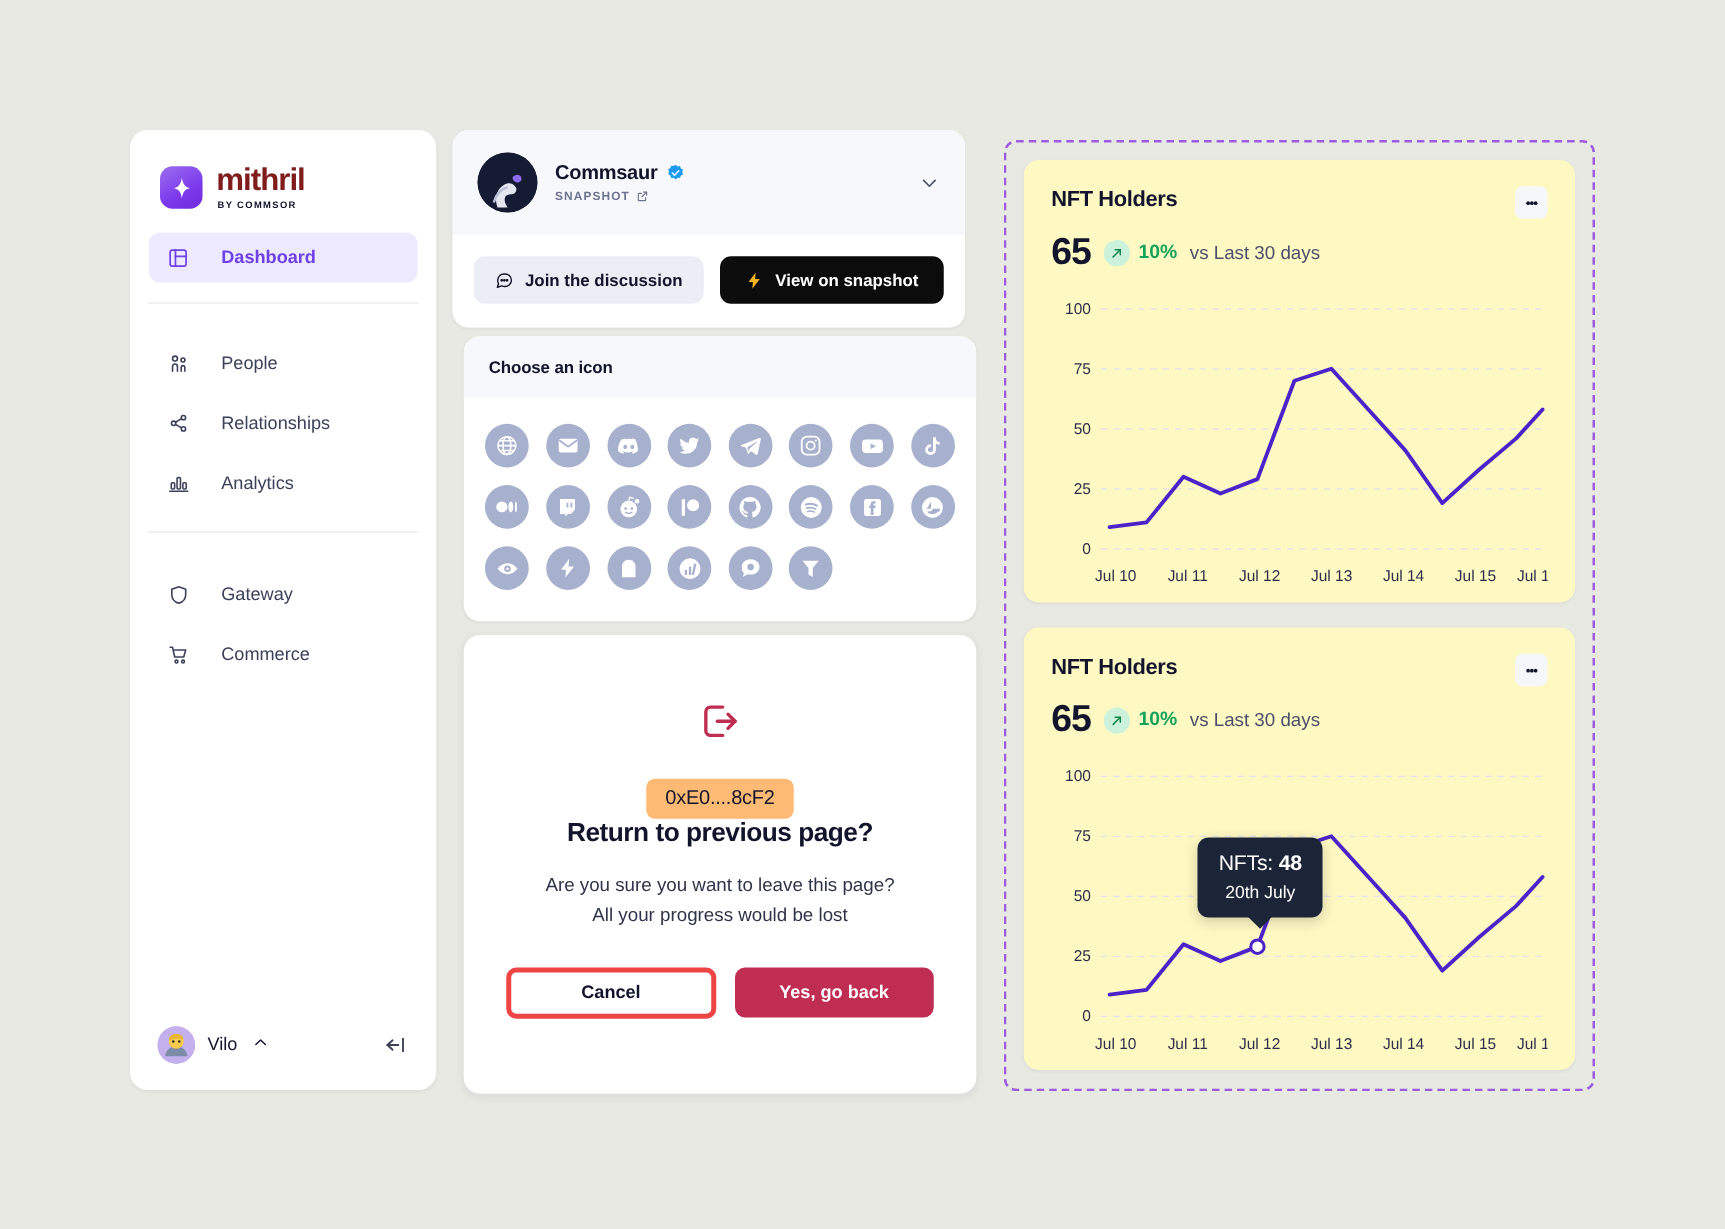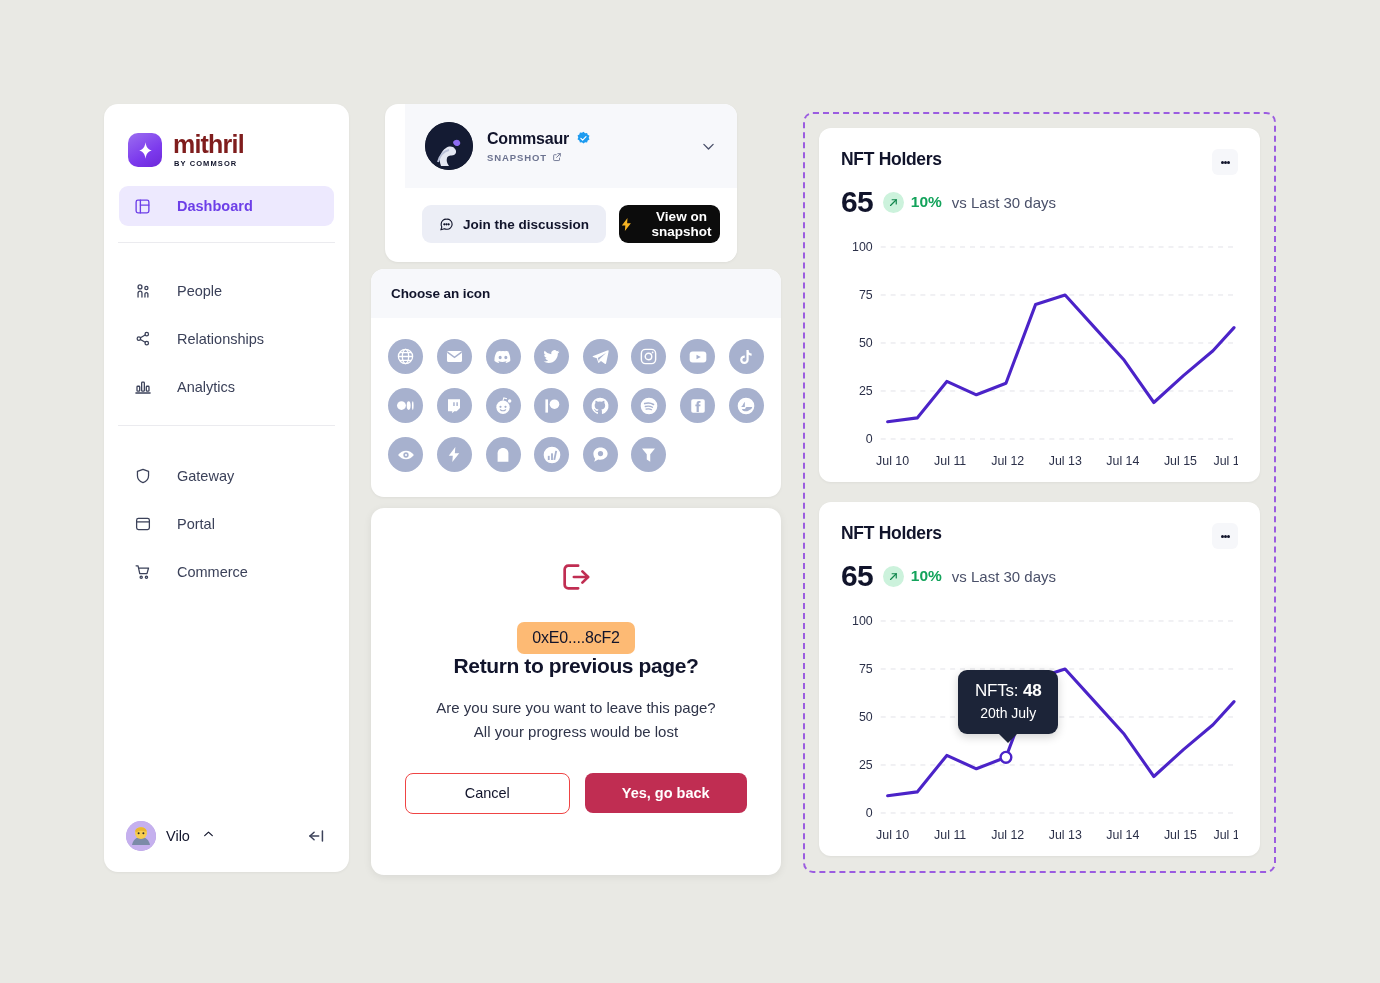--- a/index.html
+++ b/index.html
@@ -102,27 +102,26 @@
     overflow: hidden;
     flex: 0 0 30px;
   }
   .user-name { font-size: 14.5px; color: #11142b; font-weight: 500; }
   .caret-up { color: #11142b; font-size: 12px; margin-left: 2px; }
   .collapse-btn { margin-left: auto; color: #3b4159; display: flex; align-items: center; cursor: pointer;}
 
   
   .profile-card {
     position: absolute;
-    left: 385px; top: 104px;
-    width: 352px;
+    left: 362px; top: 104px;
+    width: 410px;
     background: #ffffff;
     border-radius: 13px;
     box-shadow: 0 1px 3px rgba(0,0,0,0.05);
     overflow: hidden;
-    padding-left: 20px;
   }
   .profile-head {
     background: #f7f8fb;
     display: flex;
     align-items: center;
     padding: 18px 20px;
     gap: 14px;
   }
   .avatar-lg {
     width: 48px; height: 48px;
@@ -244,24 +243,24 @@
     margin-bottom: 28px;
   }
   .modal-actions {
     display: flex;
     gap: 15px;
     width: 100%;
   }
   .btn-cancel {
     flex: 1; height: 41px;
     background: #fff;
-    border: 1px solid #ef4444;
+    border: 4px solid #ef4444;
     border-radius: 8px;
     font-size: 14.5px;
-    font-weight: 400;
+    font-weight: 700;
     color: #11142b;
     cursor: pointer;
     font-family: inherit;
   }
   .btn-confirm {
     flex: 1; height: 40px;
     background: #c02d52;
     border: none;
     border-radius: 8px;
     font-size: 14.5px;
@@ -274,21 +273,21 @@
   
   .charts-region {
     position: absolute;
     left: 803px; top: 112px;
     width: 473px; height: 761px;
     border: 2px dashed #9b5ce0;
     border-radius: 10px;
     padding: 14px;
   }
   .chart-card {
-    background: #ffffff;
+    background: #fef9c3;
     border-radius: 12px;
     box-shadow: 0 1px 3px rgba(0,0,0,0.05);
     padding: 21px 22px 16px 22px;
     height: 354px;
     position: relative;
   }
   .chart-card + .chart-card { margin-top: 20px; }
   .chart-head { display: flex; align-items: flex-start; }
   .chart-title {
     font-size: 17.5px;
@@ -443,29 +442,20 @@
   <div class="nav-sep2"></div>
 
   <div class="nav-group">
     <div class="nav-item">
       <span class="ic">
         <svg width="18" height="18" viewBox="0 0 24 24" fill="none" stroke="currentColor" stroke-width="1.7" stroke-linejoin="round">
             <path d="M12 3.2l7.4 2.6v5.8c0 4.6-3.1 7.7-7.4 9.2-4.3-1.5-7.4-4.6-7.4-9.2V5.8L12 3.2z"></path>
           </svg>
       </span>
       <span>Gateway</span>
-    </div>
-    <div class="nav-item">
-      <span class="ic">
-        <svg width="18" height="18" viewBox="0 0 24 24" fill="none" stroke="currentColor" stroke-width="1.7" stroke-linejoin="round">
-            <rect x="3.5" y="4.5" width="17" height="15" rx="2.4"></rect>
-            <line x1="3.5" y1="9.2" x2="20.5" y2="9.2"></line>
-          </svg>
-      </span>
-      <span>Portal</span>
     </div>
     <div class="nav-item">
       <span class="ic">
         <svg width="18" height="18" viewBox="0 0 24 24" fill="none" stroke="currentColor" stroke-width="1.7" stroke-linecap="round" stroke-linejoin="round">
             <path d="M2.8 3.8h2.6l2.3 10.3h9.6l2.1-7.4H6.5"></path>
             <circle cx="9.6" cy="19" r="1.5"></circle>
             <circle cx="16.6" cy="19" r="1.5"></circle>
           </svg>
       </span>
       <span>Commerce</span>

